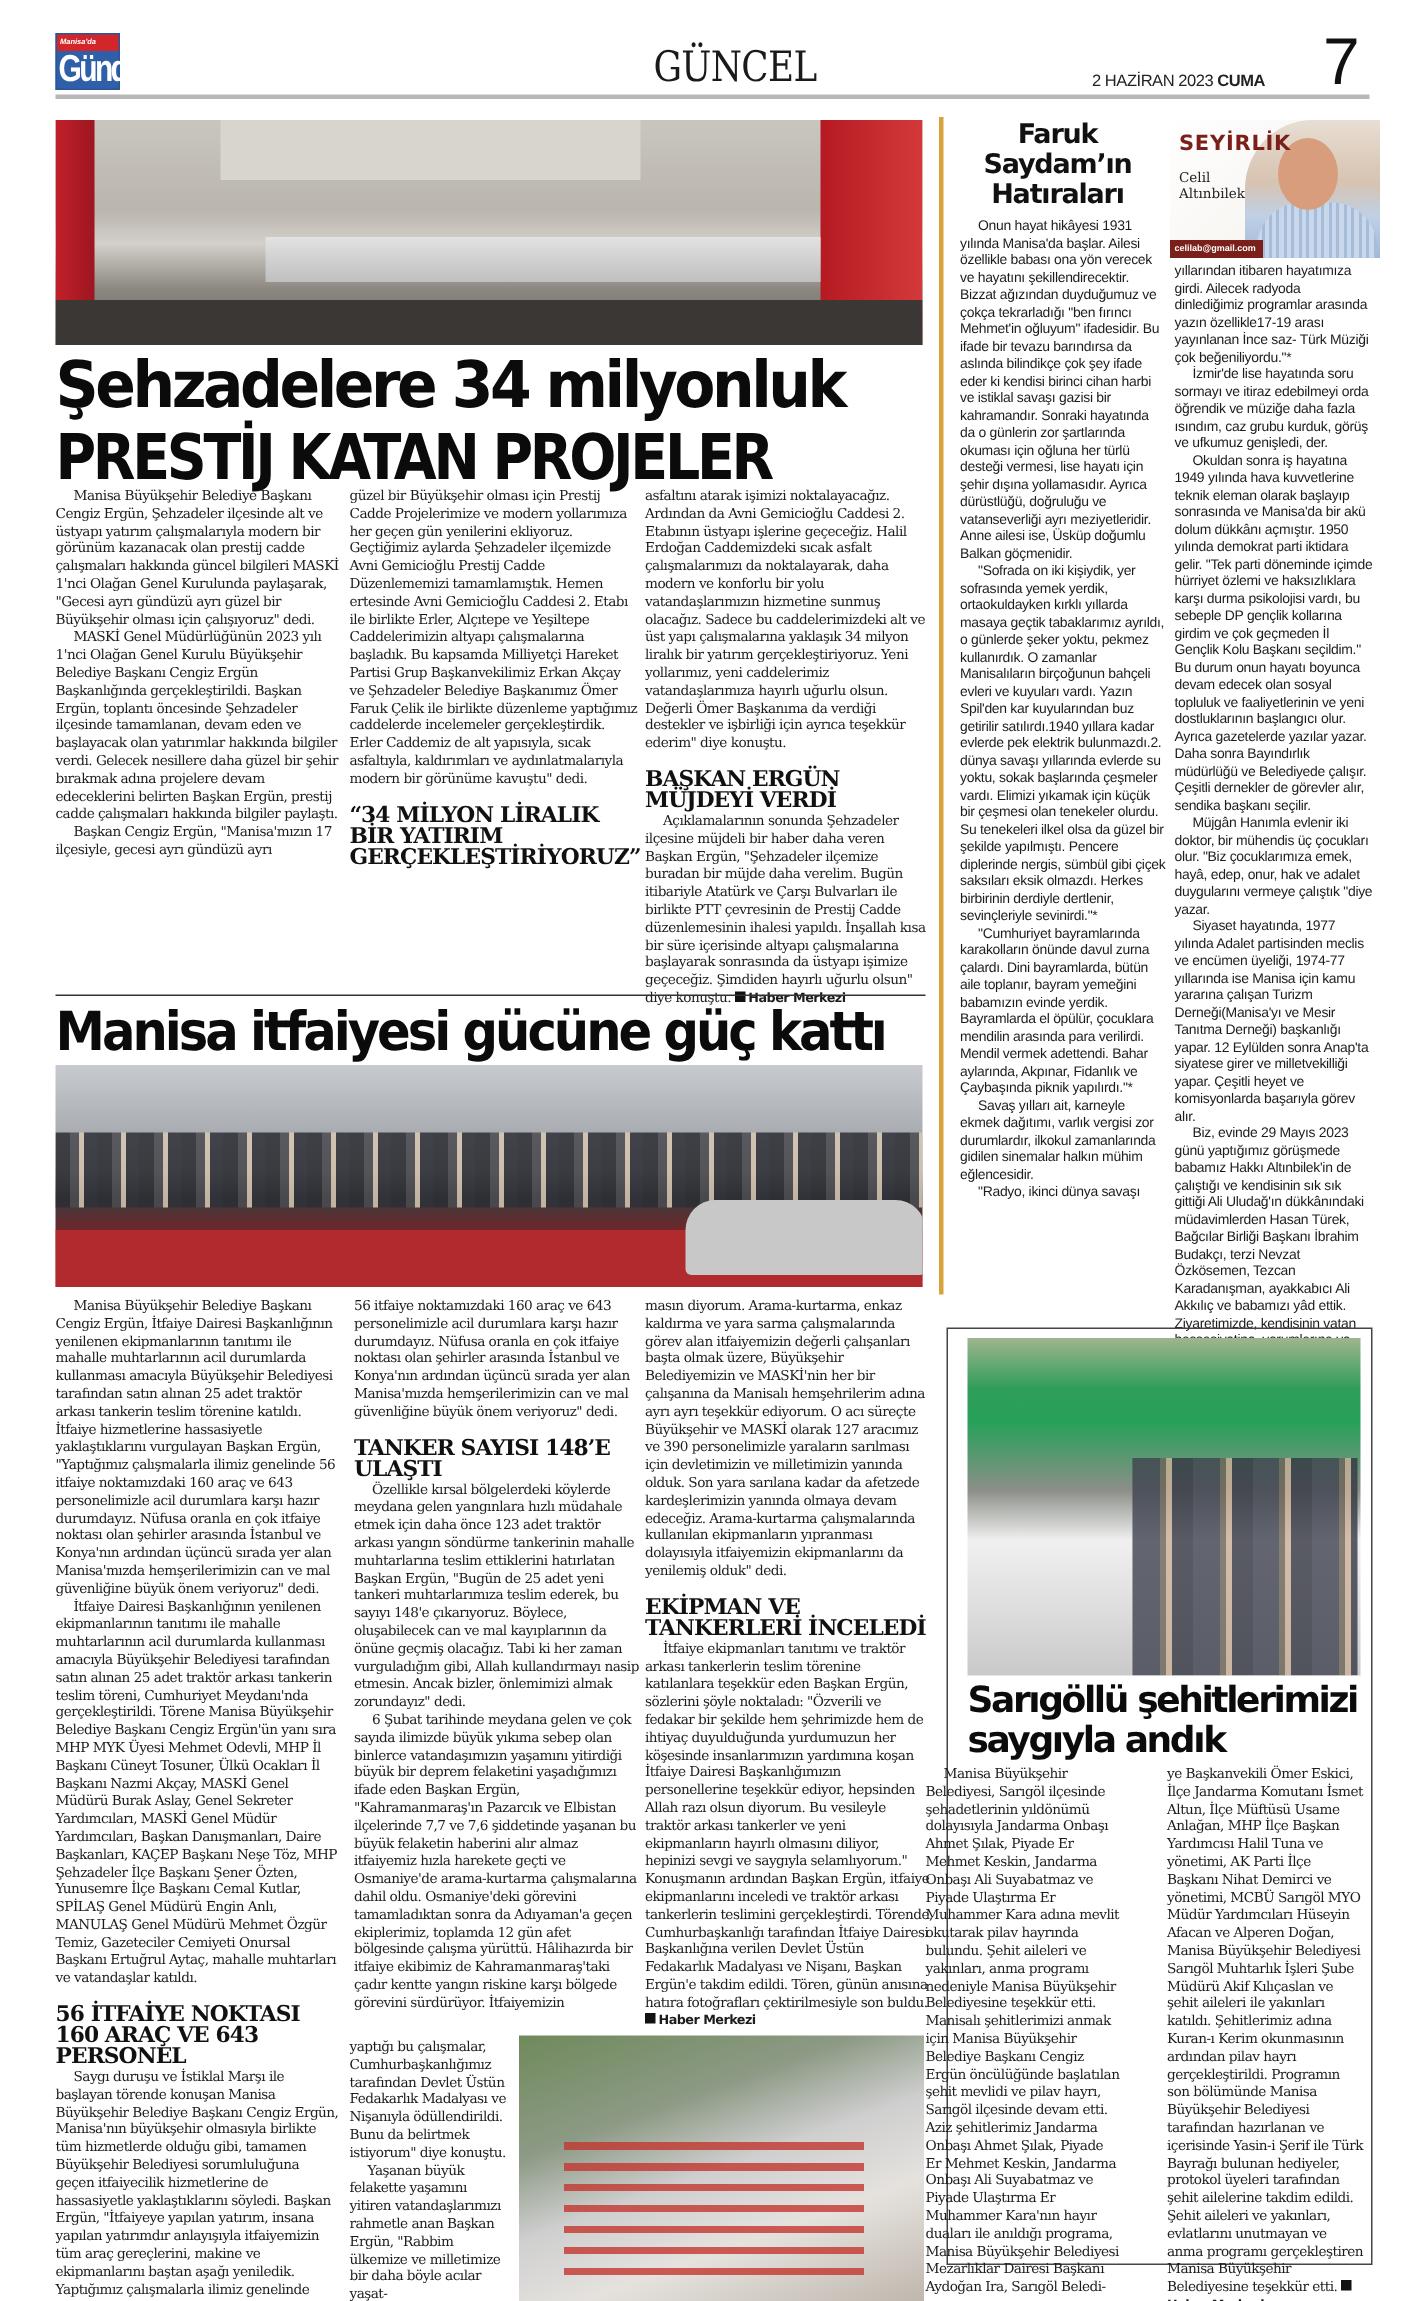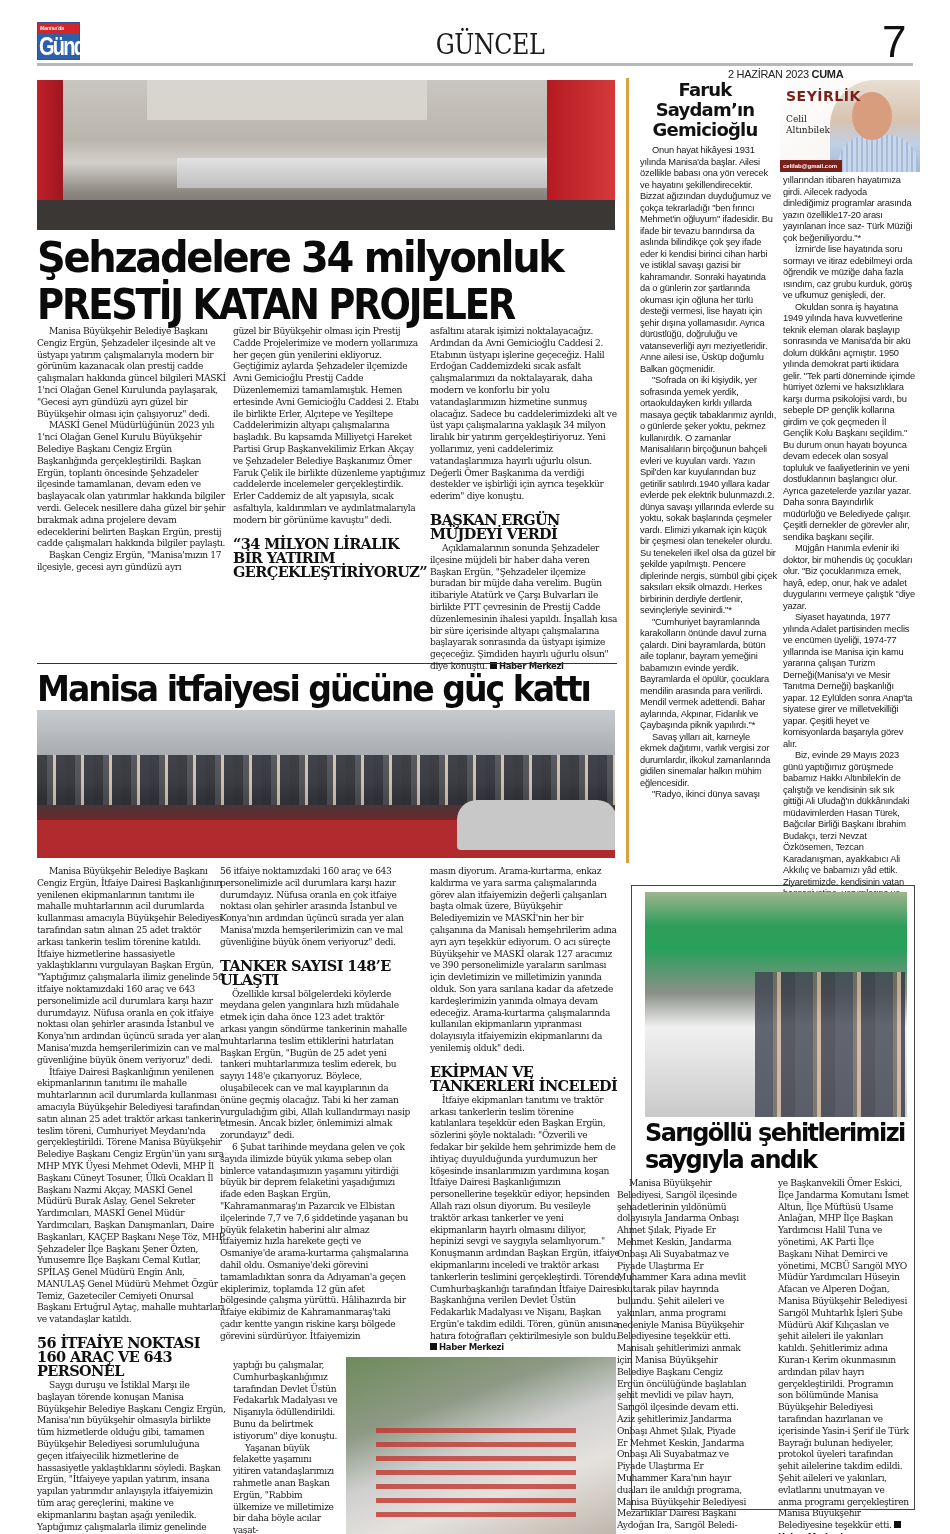--- a/index.html
+++ b/index.html
@@ -4,21 +4,21 @@
 <style>
   * { box-sizing: border-box; margin: 0; padding: 0; }
   html, body { width: 950px; height: 1534px; background: #ffffff; overflow: hidden; }
   body { position: relative; font-family: "DejaVu Serif", serif; color: #1a1a1a; }
 
   .masthead { position: absolute; left: 0; top: 0; width: 932px; height: 75px; }
   .logo { position: absolute; left: 37px; top: 22px; width: 43px; height: 38px; background: #2f5fa8; border: 1px solid #2b5597; }
   .logo .logo-top { position: absolute; left: 0; top: 0; width: 100%; height: 11px; background: #d2262a; color: #fff; font: italic bold 5px "Liberation Sans", sans-serif; padding: 2px 2px 0; }
   .logo .logo-word { position: absolute; left: 1px; top: 9px; font: bold 25px "Liberation Sans", sans-serif; color: #fff; letter-spacing: -2.2px; transform: scaleX(0.8); transform-origin: left top; }
   .section { position: absolute; left: 400px; top: 28px; width: 180px; text-align: center; font: 28px "DejaVu Serif", serif; letter-spacing: -0.5px; transform: scaleX(0.85); }
-  .dateline { position: absolute; left: 728px; top: 48px; font: 11px "Liberation Sans", sans-serif; color: #222; letter-spacing: -0.3px; margin-top: 20px; }
+  .dateline { position: absolute; left: 728px; top: 48px; font: 11px "Liberation Sans", sans-serif; color: #222; letter-spacing: -0.3px; }
   .dateline b { font-weight: bold; }
   .pagenum { position: absolute; left: 882px; top: 17px; font: 44px "Liberation Sans", sans-serif; color: #111; }
   .topline { position: absolute; left: 37px; top: 63px; width: 876px; height: 3px; background: #b8b8b8; }
 
   .photo { position: absolute; overflow: hidden; }
   .photo1 { left: 37px; top: 80px; width: 578px; height: 150px; background: linear-gradient(180deg, #c9c6c0 0%, #bab5ad 40%, #d3d0cb 55%, #8c8881 75%, #645f59 100%); }
   .photo1 .flag { position: absolute; left: 0; top: 0; width: 26px; height: 120px; background: linear-gradient(90deg,#c2202a,#9d1620); }
   .photo1 .flag2 { position: absolute; left: 510px; top: 0; width: 68px; height: 150px; background: linear-gradient(90deg,#b51a22,#d4393a); }
   .photo1 .table { position: absolute; left: 140px; top: 78px; width: 370px; height: 30px; background: linear-gradient(180deg,#e2e2e2,#bfbfbf); }
   .photo1 .screen { position: absolute; left: 110px; top: 0; width: 280px; height: 40px; background: #d8d5cf; }
@@ -112,60 +112,60 @@
   <div class="carpet"></div>
   <div class="tanker"></div>
 </div>
 
 <div class="col" style="left:37px; top:866px; width:190px;">
   <p>Manisa Büyükşehir Belediye Başkanı Cengiz Ergün, İtfaiye Dairesi Başkanlığının yenilenen ekipmanlarının tanıtımı ile mahalle muhtarlarının acil durumlarda kullanması amacıyla Büyükşehir Belediyesi tarafından satın alınan 25 adet traktör arkası tankerin teslim törenine katıldı. İtfaiye hizmetlerine hassasiyetle yaklaştıklarını vurgulayan Başkan Ergün, "Yaptığımız çalışmalarla ilimiz genelinde 56 itfaiye noktamızdaki 160 araç ve 643 personelimizle acil durumlara karşı hazır durumdayız. Nüfusa oranla en çok itfaiye noktası olan şehirler arasında İstanbul ve Konya'nın ardından üçüncü sırada yer alan Manisa'mızda hemşerilerimizin can ve mal güvenliğine büyük önem veriyoruz" dedi.</p>
   <p>İtfaiye Dairesi Başkanlığının yenilenen ekipmanlarının tanıtımı ile mahalle muhtarlarının acil durumlarda kullanması amacıyla Büyükşehir Belediyesi tarafından satın alınan 25 adet traktör arkası tankerin teslim töreni, Cumhuriyet Meydanı'nda gerçekleştirildi. Törene Manisa Büyükşehir Belediye Başkanı Cengiz Ergün'ün yanı sıra MHP MYK Üyesi Mehmet Odevli, MHP İl Başkanı Cüneyt Tosuner, Ülkü Ocakları İl Başkanı Nazmi Akçay, MASKİ Genel Müdürü Burak Aslay, Genel Sekreter Yardımcıları, MASKİ Genel Müdür Yardımcıları, Başkan Danışmanları, Daire Başkanları, KAÇEP Başkanı Neşe Töz, MHP Şehzadeler İlçe Başkanı Şener Özten, Yunusemre İlçe Başkanı Cemal Kutlar, SPİLAŞ Genel Müdürü Engin Anlı, MANULAŞ Genel Müdürü Mehmet Özgür Temiz, Gazeteciler Cemiyeti Onursal Başkanı Ertuğrul Aytaç, mahalle muhtarları ve vatandaşlar katıldı.</p>
   <h3>56 İTFAİYE NOKTASI 160 ARAÇ VE 643 PERSONEL</h3>
   <p>Saygı duruşu ve İstiklal Marşı ile başlayan törende konuşan Manisa Büyükşehir Belediye Başkanı Cengiz Ergün, Manisa'nın büyükşehir olmasıyla birlikte tüm hizmetlerde olduğu gibi, tamamen Büyükşehir Belediyesi sorumluluğuna geçen itfaiyecilik hizmetlerine de hassasiyetle yaklaştıklarını söyledi. Başkan Ergün, "İtfaiyeye yapılan yatırım, insana yapılan yatırımdır anlayışıyla itfaiyemizin tüm araç gereçlerini, makine ve ekipmanlarını baştan aşağı yeniledik. Yaptığımız çalışmalarla ilimiz genelinde</p>
 </div>
-<div class="col" style="left:220px; top:866px; width:192px;">
+<div class="col" style="left:236px; top:866px; width:192px;">
   <p class="noind">56 itfaiye noktamızdaki 160 araç ve 643 personelimizle acil durumlara karşı hazır durumdayız. Nüfusa oranla en çok itfaiye noktası olan şehirler arasında İstanbul ve Konya'nın ardından üçüncü sırada yer alan Manisa'mızda hemşerilerimizin can ve mal güvenliğine büyük önem veriyoruz" dedi.</p>
   <h3>TANKER SAYISI 148’E ULAŞTI</h3>
   <p>Özellikle kırsal bölgelerdeki köylerde meydana gelen yangınlara hızlı müdahale etmek için daha önce 123 adet traktör arkası yangın söndürme tankerinin mahalle muhtarlarına teslim ettiklerini hatırlatan Başkan Ergün, "Bugün de 25 adet yeni tankeri muhtarlarımıza teslim ederek, bu sayıyı 148'e çıkarıyoruz. Böylece, oluşabilecek can ve mal kayıplarının da önüne geçmiş olacağız. Tabi ki her zaman vurguladığım gibi, Allah kullandırmayı nasip etmesin. Ancak bizler, önlemimizi almak zorundayız" dedi.</p>
   <p>6 Şubat tarihinde meydana gelen ve çok sayıda ilimizde büyük yıkıma sebep olan binlerce vatandaşımızın yaşamını yitirdiği büyük bir deprem felaketini yaşadığımızı ifade eden Başkan Ergün, "Kahramanmaraş'ın Pazarcık ve Elbistan ilçelerinde 7,7 ve 7,6 şiddetinde yaşanan bu büyük felaketin haberini alır almaz itfaiyemiz hızla harekete geçti ve Osmaniye'de arama-kurtarma çalışmalarına dahil oldu. Osmaniye'deki görevini tamamladıktan sonra da Adıyaman'a geçen ekiplerimiz, toplamda 12 gün afet bölgesinde çalışma yürüttü. Hâlihazırda bir itfaiye ekibimiz de Kahramanmaraş'taki çadır kentte yangın riskine karşı bölgede görevini sürdürüyor. İtfaiyemizin</p>
 </div>
 <div class="col" style="left:233px; top:1360px; width:108px;">
   <p class="noind">yaptığı bu çalışmalar, Cumhurbaşkanlığımız tarafından Devlet Üstün Fedakarlık Madalyası ve Nişanıyla ödüllendirildi. Bunu da belirtmek istiyorum" diye konuştu.</p>
   <p>Yaşanan büyük felakette yaşamını yitiren vatandaşlarımızı rahmetle anan Başkan Ergün, "Rabbim ülkemize ve milletimize bir daha böyle acılar yaşat-</p>
 </div>
 <div class="col" style="left:430px; top:866px; width:192px;">
   <p class="noind">masın diyorum. Arama-kurtarma, enkaz kaldırma ve yara sarma çalışmalarında görev alan itfaiyemizin değerli çalışanları başta olmak üzere, Büyükşehir Belediyemizin ve MASKİ'nin her bir çalışanına da Manisalı hemşehrilerim adına ayrı ayrı teşekkür ediyorum. O acı süreçte Büyükşehir ve MASKİ olarak 127 aracımız ve 390 personelimizle yaraların sarılması için devletimizin ve milletimizin yanında olduk. Son yara sarılana kadar da afetzede kardeşlerimizin yanında olmaya devam edeceğiz. Arama-kurtarma çalışmalarında kullanılan ekipmanların yıpranması dolayısıyla itfaiyemizin ekipmanlarını da yenilemiş olduk" dedi.</p>
   <h3>EKİPMAN VE TANKERLERİ İNCELEDİ</h3>
   <p><span>İtfaiye ekipmanları tanıtımı ve traktör arkası tankerlerin teslim törenine katılanlara teşekkür eden Başkan Ergün, sözlerini şöyle noktaladı: "Özverili ve fedakar bir şekilde hem şehrimizde hem de ihtiyaç duyulduğunda yurdumuzun her köşesinde insanlarımızın yardımına koşan İtfaiye Dairesi Başkanlığımızın personellerine teşekkür ediyor, hepsinden Allah razı olsun diyorum. Bu vesileyle traktör arkası tankerler ve yeni ekipmanların hayırlı olmasını diliyor, hepinizi sevgi ve saygıyla selamlıyorum." Konuşmanın ardından Başkan Ergün, itfaiye ekipmanlarını inceledi ve traktör arkası tankerlerin teslimini gerçekleştirdi. Törende, Cumhurbaşkanlığı tarafından İtfaiye Dairesi Başkanlığına verilen Devlet Üstün Fedakarlık Madalyası ve Nişanı, Başkan Ergün'e takdim edildi. Tören, günün anısına hatıra fotoğrafları çektirilmesiyle son buldu.</span> <span class="sig"><span class="sq"></span><span>Haber Merkezi</span></span></p>
 </div>
 <div class="photo photo3">
   <div class="rows"></div>
 </div>
 
 <div class="divider-v"></div>
-<h2 class="col-title">Faruk Saydam’ın Gemicioğlu</h2>
+<h2 class="col-title">Faruk Saydam’ın Hatıraları</h2>
 <div class="author-box">
   <div class="circle">
     <div class="shirt"></div>
     <div class="face"></div>
   </div>
   <div class="seyirlik">SEYİRLİK</div>
   <div class="author-name" style="width:44px;">Celil Altınbilek</div>
   <div class="author-mail">celilab@gmail.com</div>
 </div>
 
 <div class="sans" style="left:640px; top:145px; width:137px;">
   <p>Onun hayat hikâyesi 1931 yılında Manisa'da başlar. Ailesi özellikle babası ona yön verecek ve hayatını şekillendirecektir. Bizzat ağızından duyduğumuz ve çokça tekrarladığı "ben fırıncı Mehmet'in oğluyum" ifadesidir. Bu ifade bir tevazu barındırsa da aslında bilindikçe çok şey ifade eder ki kendisi birinci cihan harbi ve istiklal savaşı gazisi bir kahramandır. Sonraki hayatında da o günlerin zor şartlarında okuması için oğluna her türlü desteği vermesi, lise hayatı için şehir dışına yollamasıdır. Ayrıca dürüstlüğü, doğruluğu ve vatanseverliği ayrı meziyetleridir. Anne ailesi ise, Üsküp doğumlu Balkan göçmenidir.</p>
   <p>"Sofrada on iki kişiydik, yer sofrasında yemek yerdik, ortaokuldayken kırklı yıllarda masaya geçtik tabaklarımız ayrıldı, o günlerde şeker yoktu, pekmez kullanırdık. O zamanlar Manisalıların birçoğunun bahçeli evleri ve kuyuları vardı. Yazın Spil'den kar kuyularından buz getirilir satılırdı.1940 yıllara kadar evlerde pek elektrik bulunmazdı.2. dünya savaşı yıllarında evlerde su yoktu, sokak başlarında çeşmeler vardı. Elimizi yıkamak için küçük bir çeşmesi olan tenekeler olurdu. Su tenekeleri ilkel olsa da güzel bir şekilde yapılmıştı. Pencere diplerinde nergis, sümbül gibi çiçek saksıları eksik olmazdı. Herkes birbirinin derdiyle dertlenir, sevinçleriyle sevinirdi."*</p>
   <p>"Cumhuriyet bayramlarında karakolların önünde davul zurna çalardı. Dini bayramlarda, bütün aile toplanır, bayram yemeğini babamızın evinde yerdik. Bayramlarda el öpülür, çocuklara mendilin arasında para verilirdi. Mendil vermek adettendi. Bahar aylarında, Akpınar, Fidanlık ve Çaybaşında piknik yapılırdı."*</p>
   <p>Savaş yılları ait, karneyle ekmek dağıtımı, varlık vergisi zor durumlardır, ilkokul zamanlarında gidilen sinemalar halkın mühim eğlencesidir.</p>
   <p>"Radyo, ikinci dünya savaşı</p>
 </div>
 <div class="sans" style="left:783px; top:175px; width:132px;">
-  <p style="text-indent:0">yıllarından itibaren hayatımıza girdi. Ailecek radyoda dinlediğimiz programlar arasında yazın özellikle17-20 arası yayınlanan İnce saz- Türk Müziği çok beğeniliyordu."*</p>
+  <p style="text-indent:0">yıllarından itibaren hayatımıza girdi. Ailecek radyoda dinlediğimiz programlar arasında yazın özellikle17-19 arası yayınlanan İnce saz- Türk Müziği çok beğeniliyordu."*</p>
   <p>İzmir'de lise hayatında soru sormayı ve itiraz edebilmeyi orda öğrendik ve müziğe daha fazla ısındım, caz grubu kurduk, görüş ve ufkumuz genişledi, der.</p>
   <p>Okuldan sonra iş hayatına 1949 yılında hava kuvvetlerine teknik eleman olarak başlayıp sonrasında ve Manisa'da bir akü dolum dükkânı açmıştır. 1950 yılında demokrat parti iktidara gelir. "Tek parti döneminde içimde hürriyet özlemi ve haksızlıklara karşı durma psikolojisi vardı, bu sebeple DP gençlik kollarına girdim ve çok geçmeden İl Gençlik Kolu Başkanı seçildim." Bu durum onun hayatı boyunca devam edecek olan sosyal topluluk ve faaliyetlerinin ve yeni dostluklarının başlangıcı olur. Ayrıca gazetelerde yazılar yazar. Daha sonra Bayındırlık müdürlüğü ve Belediyede çalışır. Çeşitli dernekler de görevler alır, sendika başkanı seçilir.</p>
   <p>Müjgân Hanımla evlenir iki doktor, bir mühendis üç çocukları olur. "Biz çocuklarımıza emek, hayâ, edep, onur, hak ve adalet duygularını vermeye çalıştık "diye yazar.</p>
   <p>Siyaset hayatında, 1977 yılında Adalet partisinden meclis ve encümen üyeliği, 1974-77 yıllarında ise Manisa için kamu yararına çalışan Turizm Derneği(Manisa'yı ve Mesir Tanıtma Derneği) başkanlığı yapar. 12 Eylülden sonra Anap'ta siyatese girer ve milletvekilliği yapar. Çeşitli heyet ve komisyonlarda başarıyla görev alır.</p>
   <p>Biz, evinde 29 Mayıs 2023 günü yaptığımız görüşmede babamız Hakkı Altınbilek'in de çalıştığı ve kendisinin sık sık gittiği Ali Uludağ'ın dükkânındaki müdavimlerden Hasan Türek, Bağcılar Birliği Başkanı İbrahim Budakçı, terzi Nevzat Özkösemen, Tezcan Karadanışman, ayakkabıcı Ali Akkılıç ve babamızı yâd ettik. Ziyaretimizde, kendisinin vatan hassasiyetine, yorumlarına ve zihnine imrendik</p>
 </div>
 
 <div class="box3"></div>
 <div class="photo photo4">
   <div class="men"></div>

